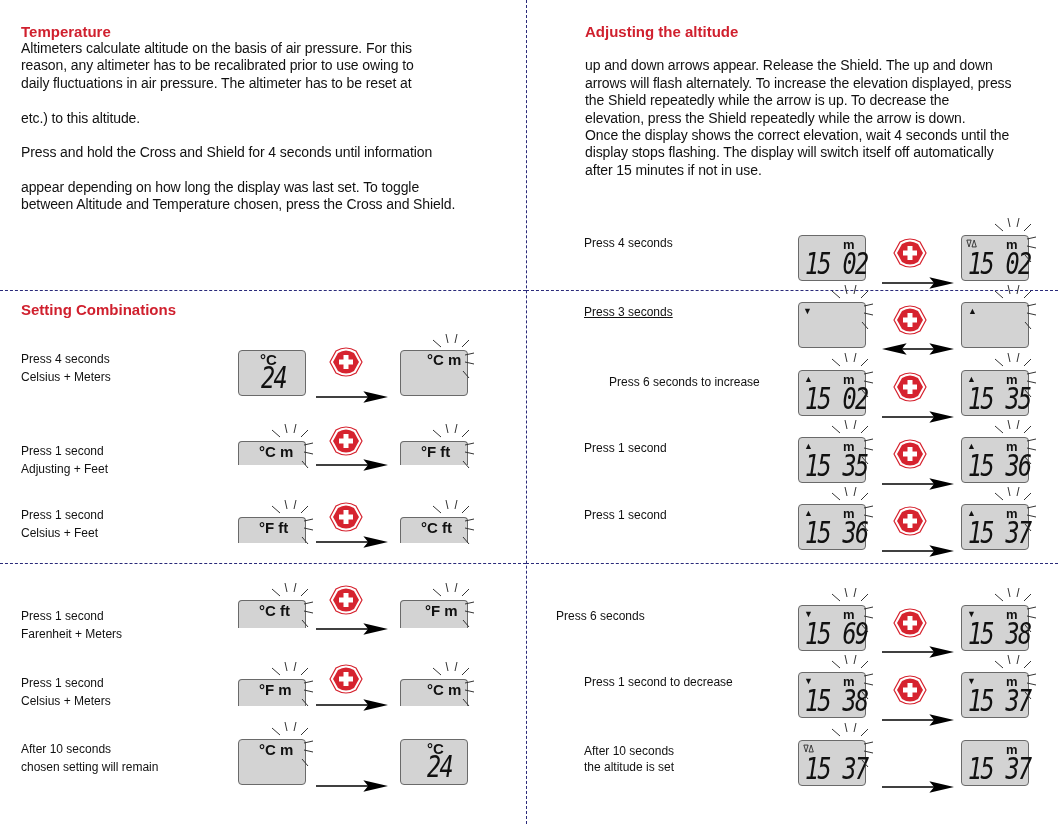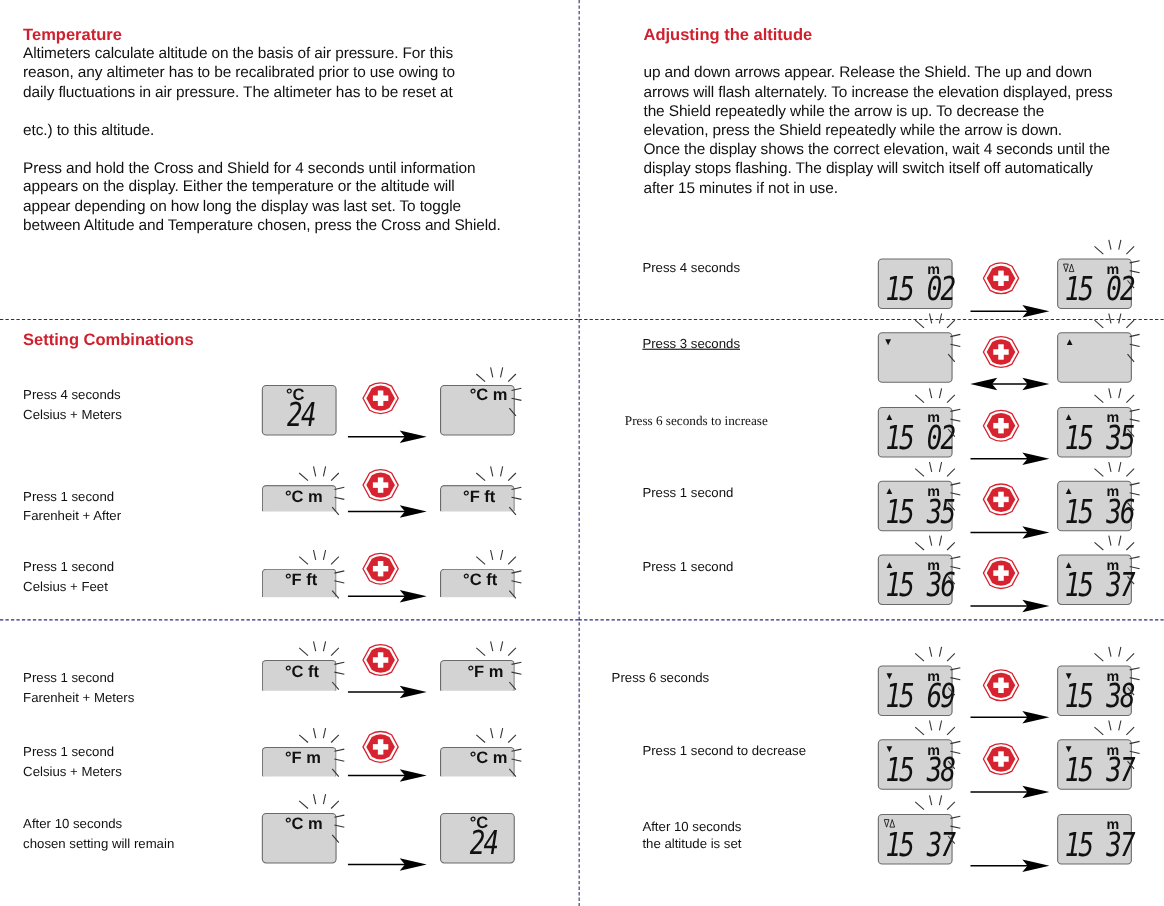--- a/index.html
+++ b/index.html
@@ -35,21 +35,21 @@
     <span>Altimeters calculate altitude on the basis of air pressure. For this</span><br>
     <span>reason, any altimeter has to be recalibrated prior to use owing to</span><br>
     <span>daily fluctuations in air pressure. The altimeter has to be reset at</span><br>
     <br>
     <span>etc.) to this altitude.</span>
   </p>
 </div>
 <div class="abs" style="left:21px;top:144px;width:490px;">
   <p class="body">
     <span>Press and hold the Cross and Shield for 4 seconds until information</span><br>
-    <span>appears on the display. Either the temperature or the altitude will</span><br>
+    <br>
     <span>appear depending on how long the display was last set. To toggle</span><br>
     <span>between Altitude and Temperature chosen, press the Cross and Shield.</span>
   </p>
 </div>
 <h2 class="abs" style="left:21px;top:301px;">Setting Combinations</h2>
 
 <div class="abs" style="left:585px;top:23px;width:470px;">
   <h2>Adjusting the altitude</h2>
   <p class="body">
     <br>
@@ -113,21 +113,21 @@
   </svg>
 <div class="lcd" style="left:400px;top:350px;width:68px;height:46px;">
   <span class="unit" style="left:26px;top:0px;">°C m</span>
 </div>
 <svg class="rays" style="left:423px;top:328px;">
     <use href="#rays-sym"></use>
   </svg>
 
 <div class="lbl" style="left:21px;top:442px;">
   <div>Press 1 second</div>
-  <div>Farenheit + After</div>
+  <div>Adjusting + Feet</div>
 </div>
 <div class="lcd half" style="left:238px;top:441px;width:68px;height:24px;">
   <span class="unit" style="left:20px;top:1px;">°C m</span>
 </div>
 <svg class="rays" style="left:262px;top:418px;">
     <use href="#rays-sym"></use>
   </svg>
 <svg class="shield" style="left:324px;top:424px;">
     <use href="#shield-sym"></use>
   </svg>
@@ -263,21 +263,21 @@
 <svg class="arrow" style="left:882px;top:341px;width:72px;">
     <use href="#darrow-sym"></use>
   </svg>
 <div class="lcd" style="left:961px;top:302px;width:68px;height:46px;">
   <span class="tri" style="left:6px;top:4px;">▲</span>
 </div>
 <svg class="rays" style="left:985px;top:279px;">
     <use href="#rays-sym"></use>
   </svg>
 
-<div class="lbl" style="left:568px;top:373px;font-family:Liberation Serif, serif;">Press 6 seconds to increase</div>
+<div class="lbl" style="left:609px;top:373px;">Press 6 seconds to increase</div>
 <div class="lcd" style="left:798px;top:370px;width:68px;height:46px;">
   <span class="tri" style="left:5px;top:4px;">▲</span>
   <span class="msym" style="left:44px;top:2px;">m</span>
   <span class="dig" style="left:6px;top:13px;">15 02</span>
 </div>
 <svg class="rays" style="left:822px;top:347px;">
     <use href="#rays-sym"></use>
   </svg>
 <svg class="shield" style="left:888px;top:370px;">
     <use href="#shield-sym"></use>

